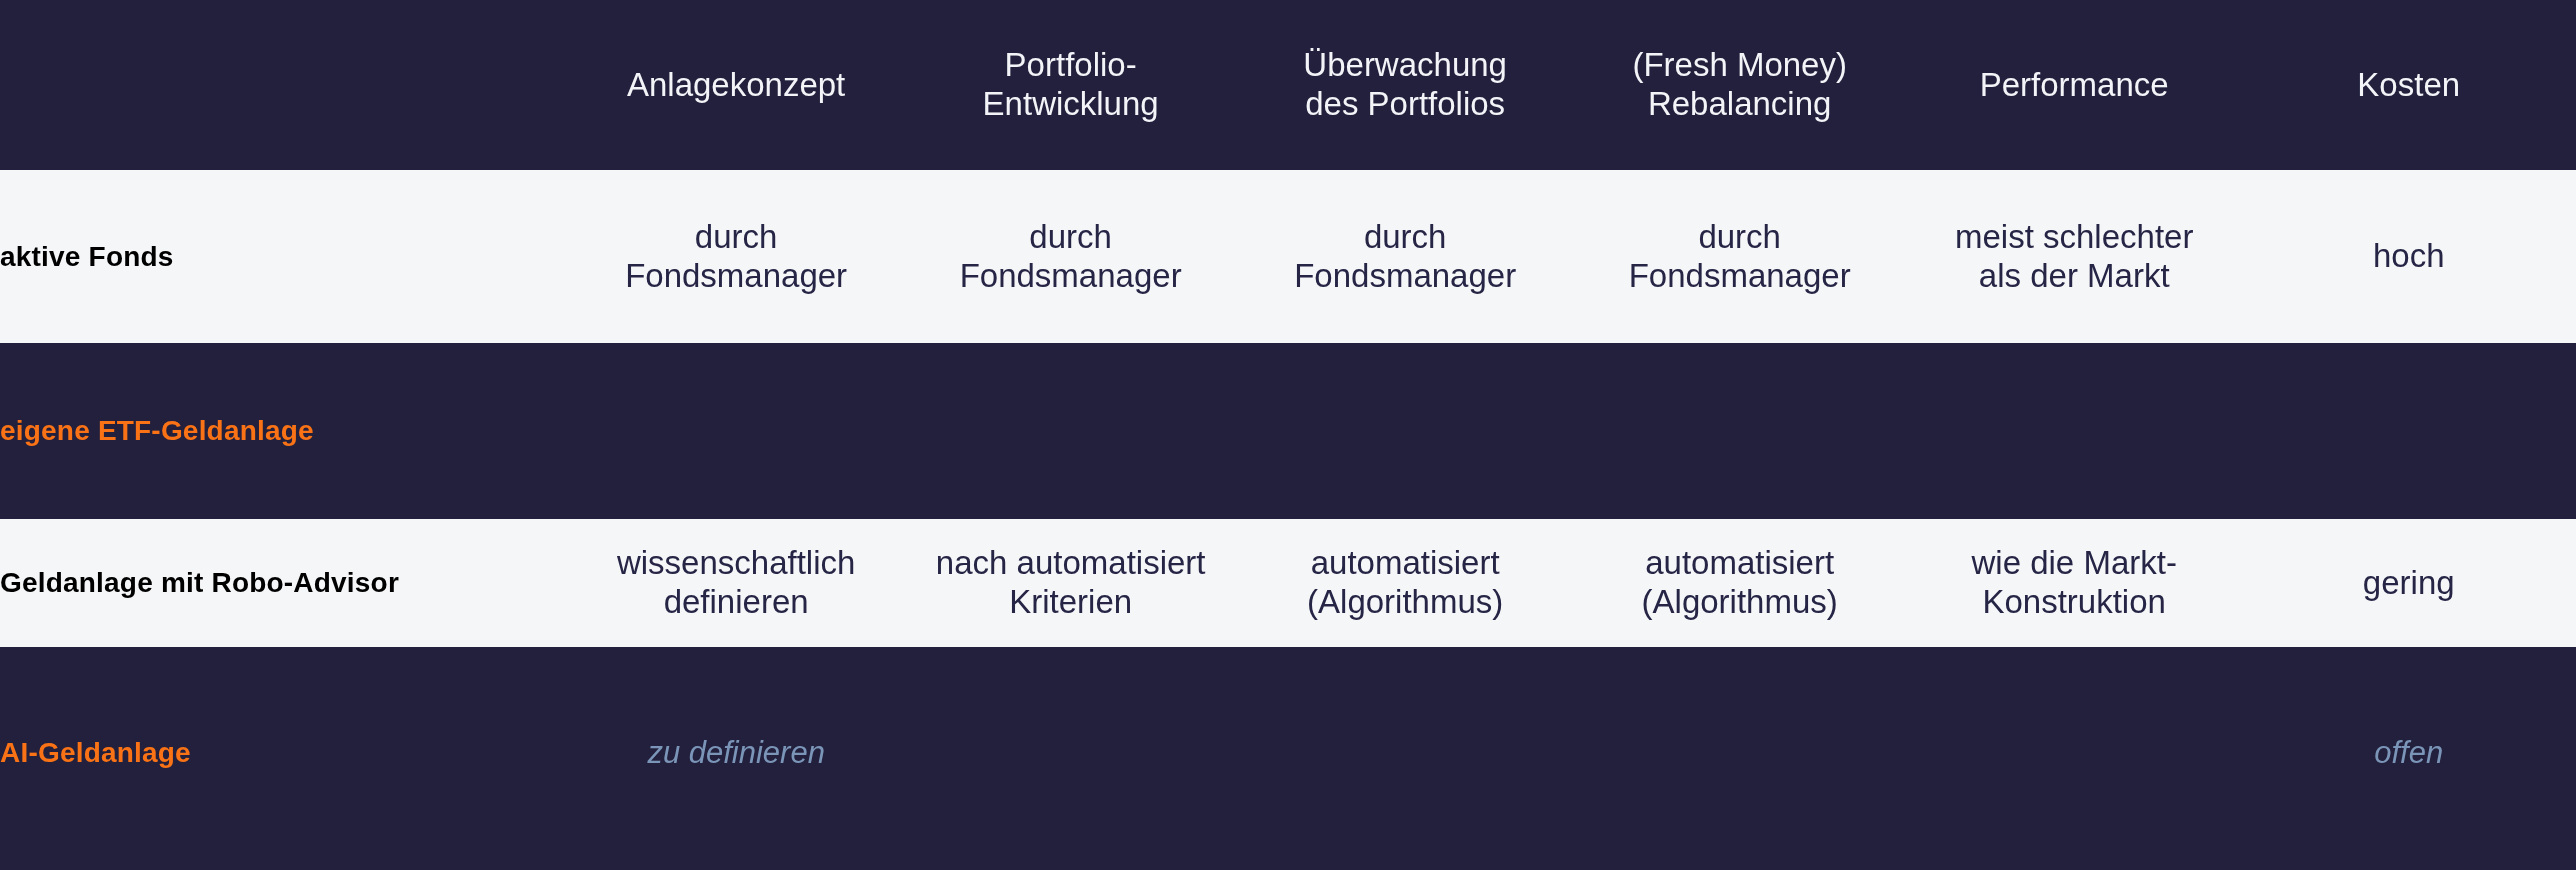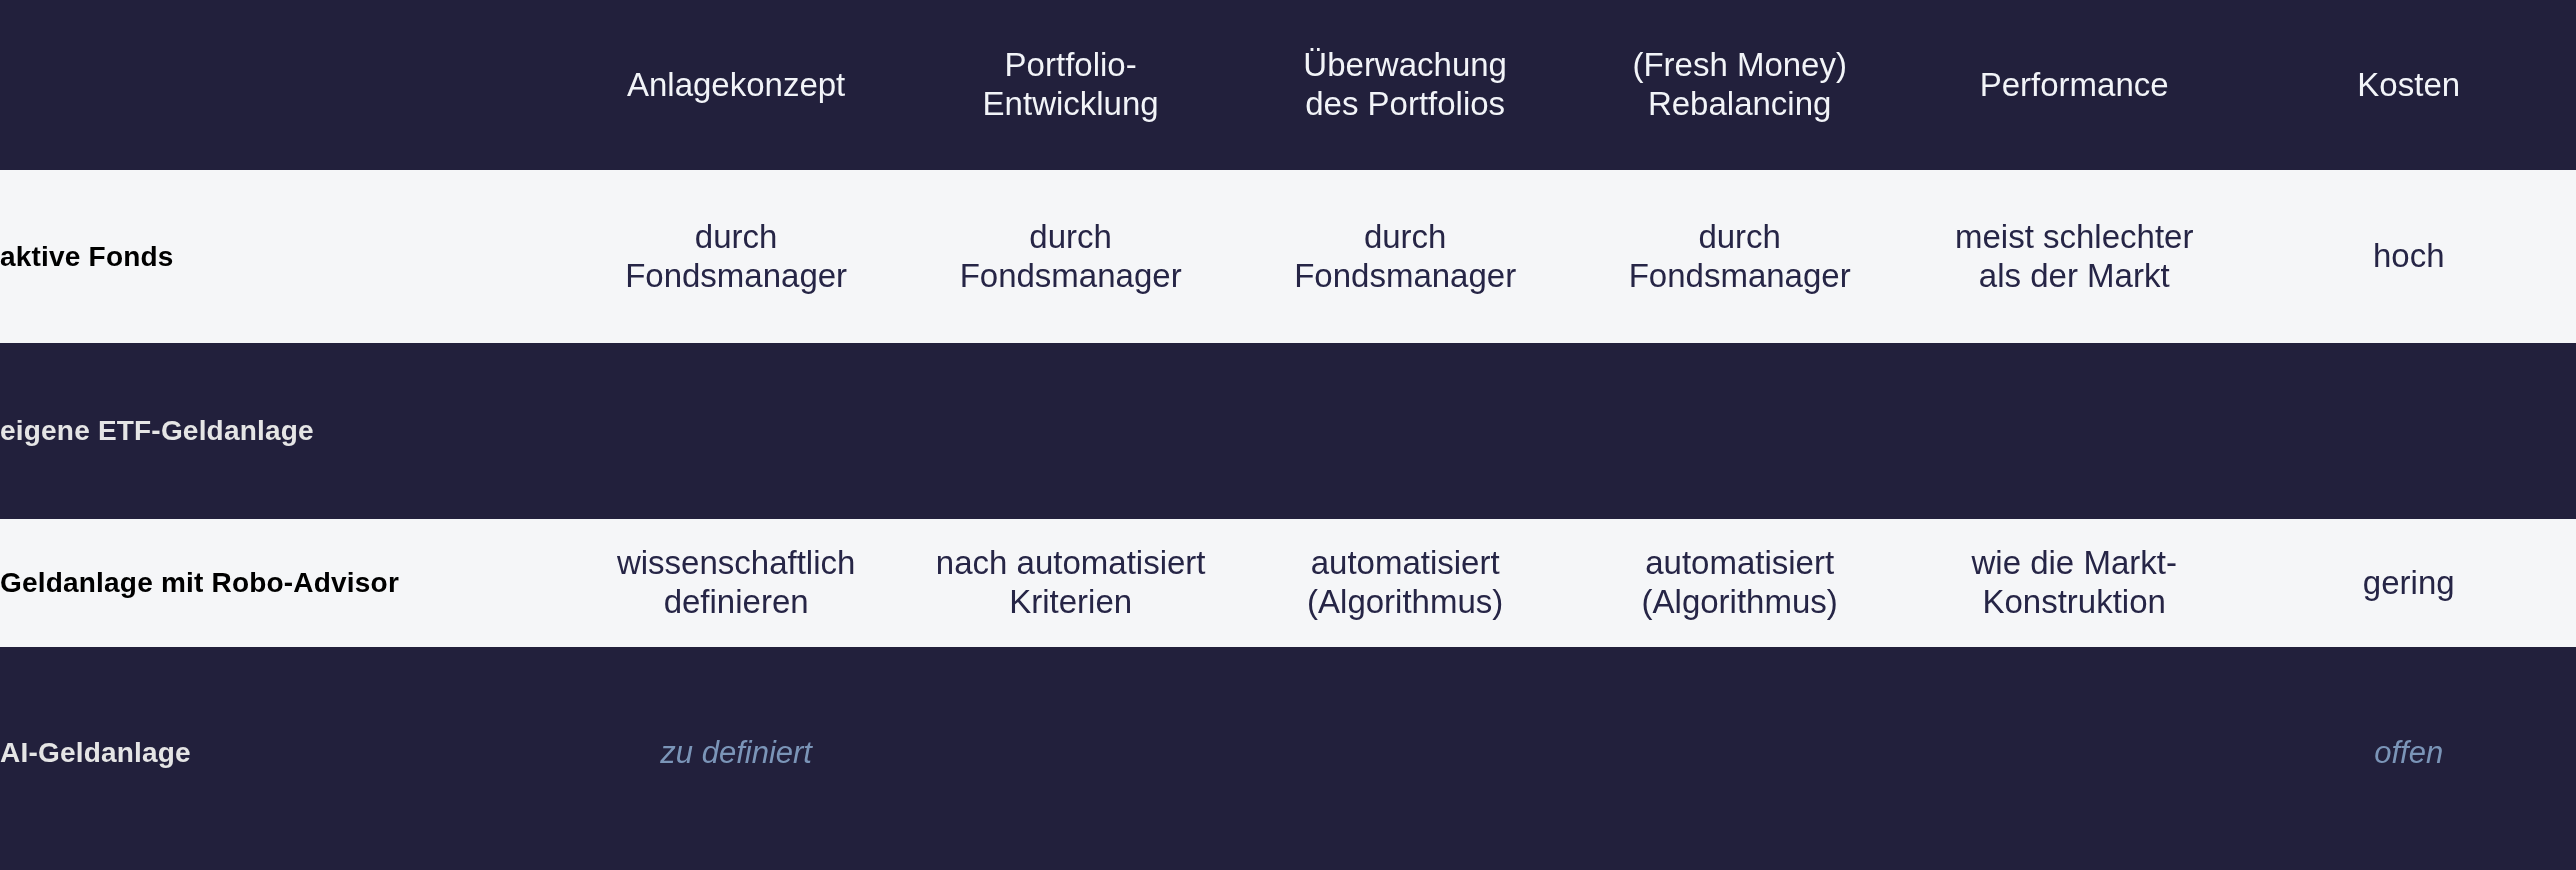--- a/index.html
+++ b/index.html
@@ -74,21 +74,21 @@
   td.rowlabel {
     text-align: left;
     padding-left: 0;
     padding-right: 6.1px;
     font-size: 28px;
     font-weight: 700;
     line-height: 1.2;
     letter-spacing: 0.2px;
   }
   .row-light td.rowlabel { color: #000000; }
-  .row-dark  td.rowlabel { color: #e5e5e5; margin-left: 28px; }
+  .row-dark  td.rowlabel { color: #f97316; margin-left: 28px; }
 
   
   .row-dark td.muted-italic {
     color: #7b95b8;
     font-style: italic;
     font-size: 31px;
   }
 
   .cell-line { display: block; }
 
@@ -199,21 +199,21 @@
           <span class="cell-line">Konstruktion</span>
         </td>
         <td>
           <span class="cell-line">gering</span>
         </td>
       </tr>
 
       <tr class="row-dark row-h-4">
         <td class="rowlabel">AI-Geldanlage</td>
         <td class="muted-italic">
-          <span class="cell-line">zu definiert</span>
+          <span class="cell-line">zu definieren</span>
         </td>
         <td class="empty-cell"></td>
         <td class="empty-cell"></td>
         <td class="empty-cell"></td>
         <td class="empty-cell"></td>
         <td class="muted-italic">
           <span class="cell-line">offen</span>
         </td>
       </tr>
 

